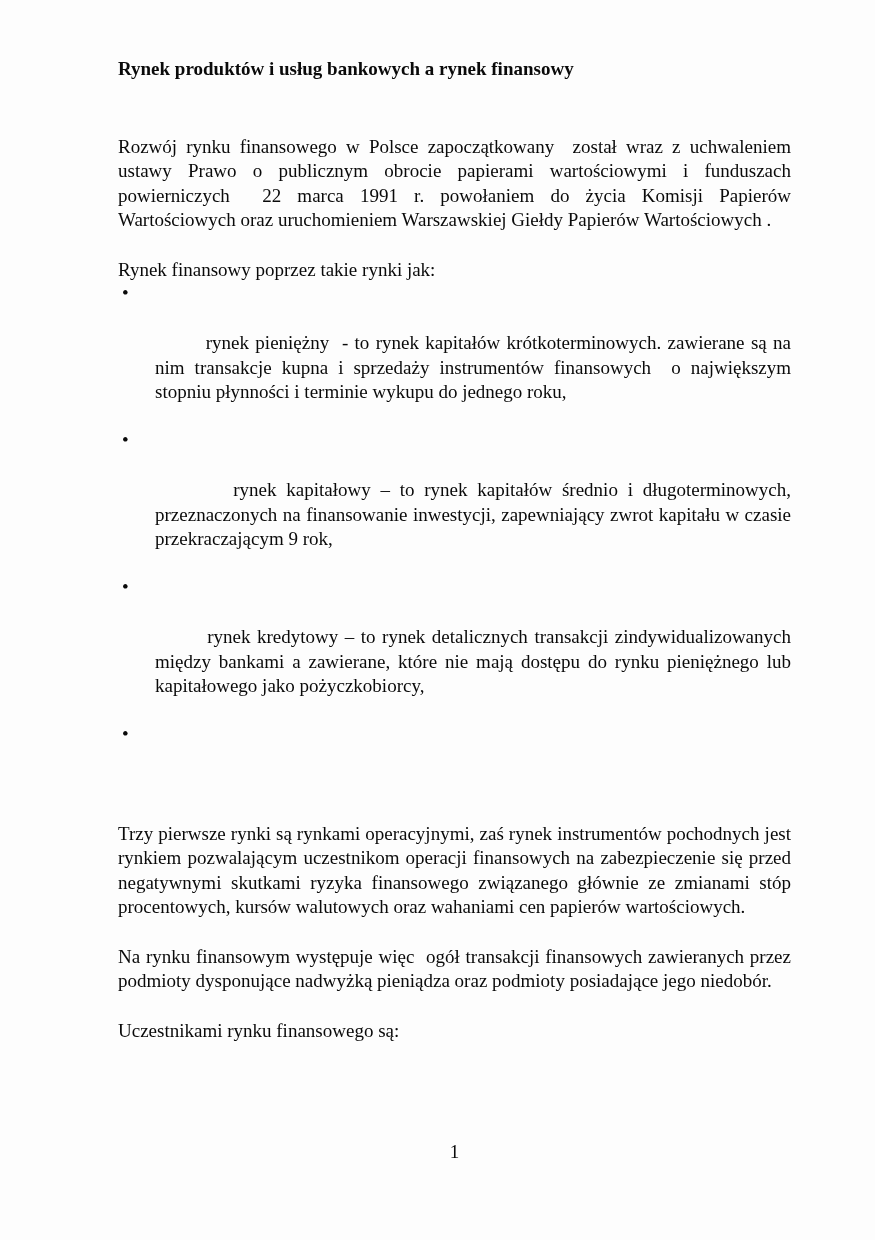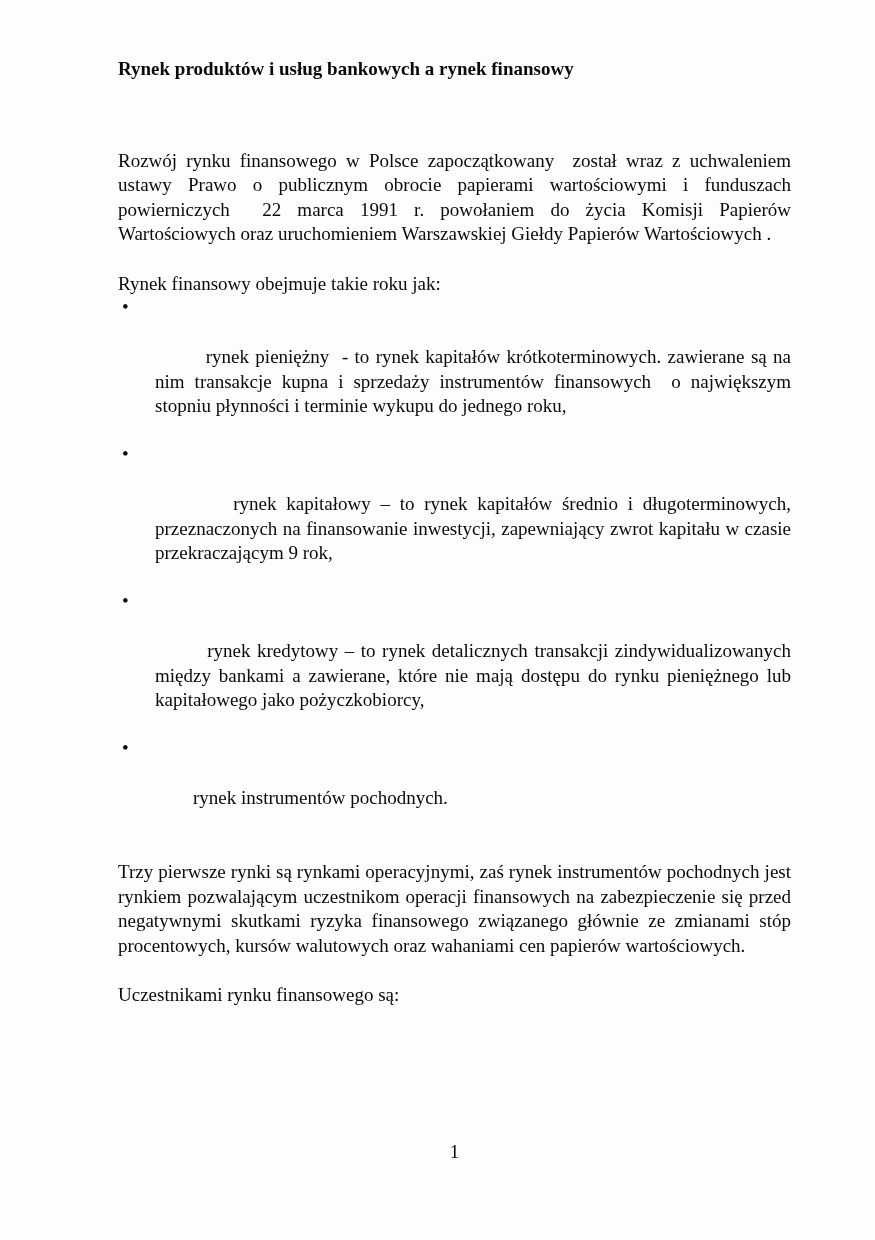--- a/index.html
+++ b/index.html
@@ -30,21 +30,21 @@
       font-size: 19px;
       font-weight: bold;
       text-align: left;
       white-space: pre-wrap;
     }
     p.para {
       margin: 25px 0 0 0;
       white-space: pre-wrap;
     }
     p.para.first {
-      margin-top: 67px;
+      margin-top: 53px;
     }
     ul.blist {
       list-style: none;
       margin: 0;
       padding: 0;
     }
     li.bitem {
       position: relative;
       margin: 0;
       padding: 0 0 0 37px;
@@ -73,42 +73,42 @@
 
 <div class="page">
   <div class="content">
 
     <h1 class="doc-title">Rynek produktów i usług bankowych a rynek finansowy</h1>
 
     <p class="para first">Rozwój rynku finansowego w Polsce zapoczątkowany  został wraz z uchwaleniem ustawy Prawo o publicznym obrocie papierami wartościowymi i funduszach powierniczych  22 marca 1991 r. powołaniem do życia Komisji Papierów Wartościowych oraz uruchomieniem Warszawskiej Giełdy Papierów Wartościowych .</p>
 
 
 
-    <p class="para">Rynek finansowy obejmuje takie roku jak:</p>
+    <p class="para">Rynek finansowy poprzez takie rynki jak:</p>
 
     <ul class="blist">
       <li class="bitem">
         <span class="bullet">•</span>
         <span>rynek pieniężny  - to rynek kapitałów krótkoterminowych. zawierane są na nim transakcje kupna i sprzedaży instrumentów finansowych  o największym  stopniu płynności i terminie wykupu do jednego roku,</span>
       </li>
       <li class="bitem">
         <span class="bullet">•</span>
         <span>rynek kapitałowy – to rynek kapitałów średnio i długoterminowych, przeznaczonych na finansowanie inwestycji, zapewniający zwrot kapitału w czasie przekraczającym 9 rok,</span>
       </li>
       <li class="bitem">
         <span class="bullet">•</span>
         <span>rynek kredytowy – to rynek detalicznych transakcji zindywidualizowanych między bankami a zawierane, które nie mają dostępu do rynku pieniężnego lub kapitałowego jako pożyczkobiorcy,</span>
       </li>
       <li class="bitem">
         <span class="bullet">•</span>
-        <span>rynek instrumentów pochodnych.</span>
       </li>
     </ul>
 
     <p class="para">Trzy pierwsze rynki są rynkami operacyjnymi, zaś rynek instrumentów pochodnych jest rynkiem pozwalającym uczestnikom operacji finansowych na zabezpieczenie się przed negatywnymi skutkami ryzyka finansowego związanego głównie ze zmianami stóp procentowych, kursów walutowych oraz wahaniami cen papierów wartościowych.</p>
 
+    <p class="para">Na rynku finansowym występuje więc  ogół transakcji finansowych zawieranych przez podmioty dysponujące nadwyżką pieniądza oraz podmioty posiadające jego niedobór.</p>
 
     <p class="para">Uczestnikami rynku finansowego są:</p>
 
   </div>
 
   <div class="pagenum">1</div>
 </div>
 
 </body></html>

